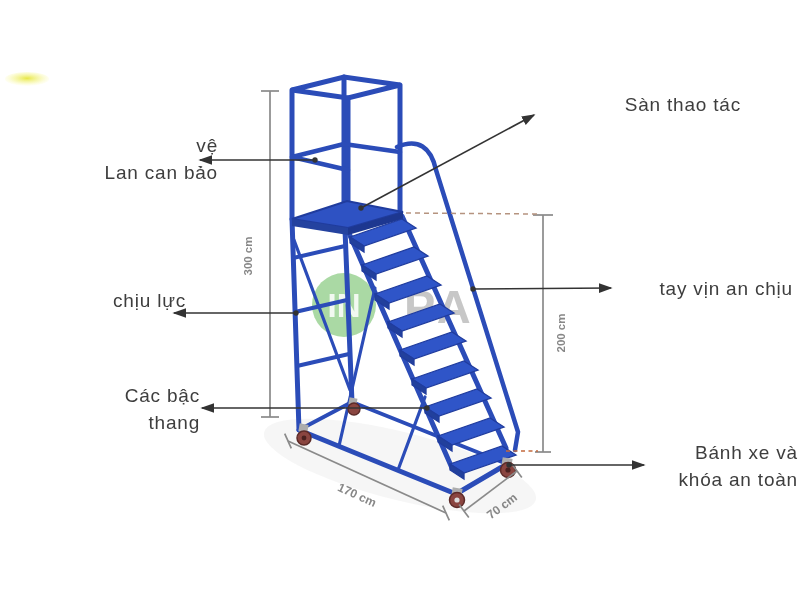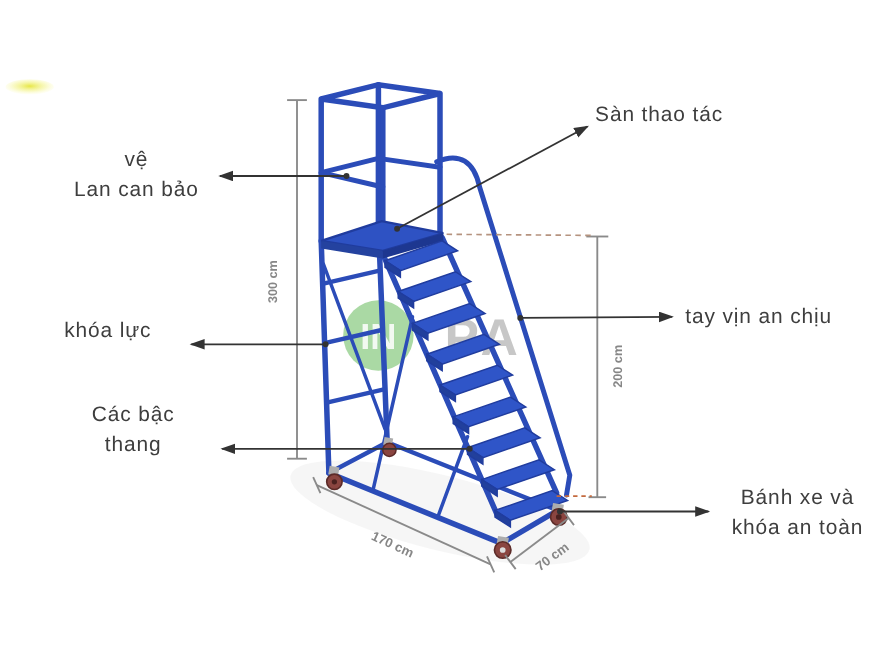--- a/index.html
+++ b/index.html
@@ -12,21 +12,21 @@
   svg.diagram{position:absolute;left:0;top:0;}
   .callout{
     position:absolute;
     color:#3e3e3e;
     font-size:19px;
     letter-spacing:0.8px;
     line-height:27px;
     text-align:center;
   }
   .callout.left-align{text-align:left;}
-  .callout span{display:block;}
+  .callout span{display:block;text-align:right;}
 </style>
 </head>
 <body>
 
 <div class="stage">
 
 <svg class="diagram" width="800" height="600" viewBox="0 0 800 600">
   <defs>
     <marker id="ah" markerWidth="9" markerHeight="7" refX="7.5" refY="3" orient="auto">
       <path d="M0,0 L8.5,3 L0,6 Z" fill="#333333"></path>
@@ -181,24 +181,24 @@
     </g>
   </g>
 </svg>
 
 <div class="callout" style="left:30px; top:132px; width:188px;">
   <span>vệ</span>
   <span>Lan can bảo</span>
 </div>
 
 <div class="callout" style="left:10px; top:287px; width:176px;">
-  <span>khóa lực</span>
-</div>
-
-<div class="callout" style="left:42px; top:364px; width:158px;">
+  <span>chịu lực</span>
+</div>
+
+<div class="callout" style="left:42px; top:382px; width:158px;">
   <span>Các bậc</span>
   <span>thang</span>
 </div>
 
 <div class="callout left-align" style="left:541px; top:91px; width:200px;">
   <span>Sàn thao tác</span>
 </div>
 
 <div class="callout left-align" style="left:623px; top:275px; width:170px;">
   <span>tay vịn an chịu</span>

